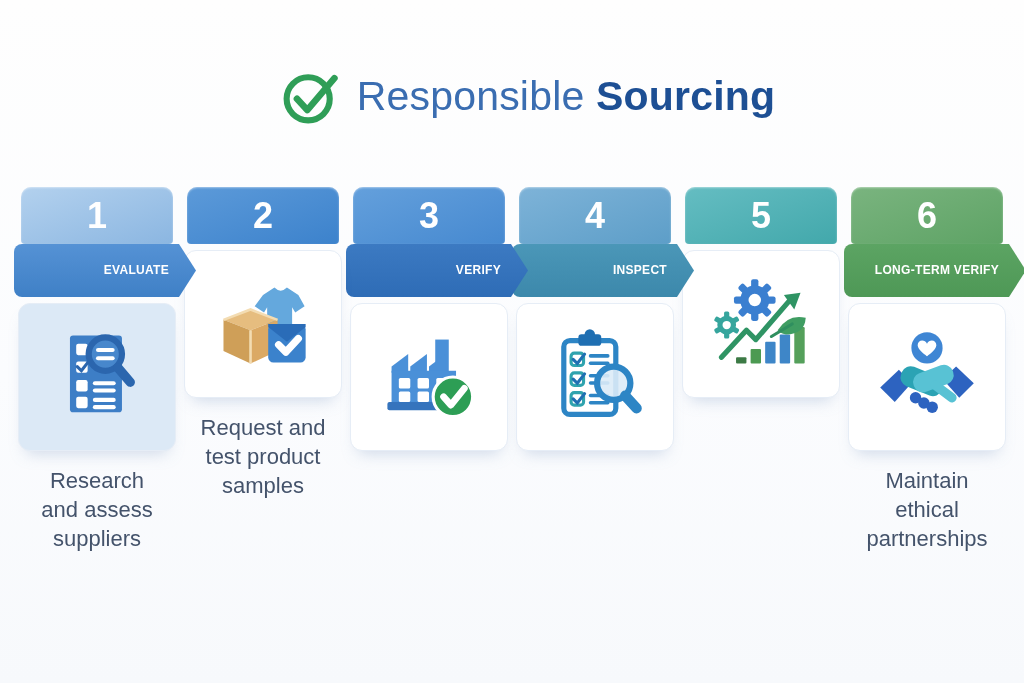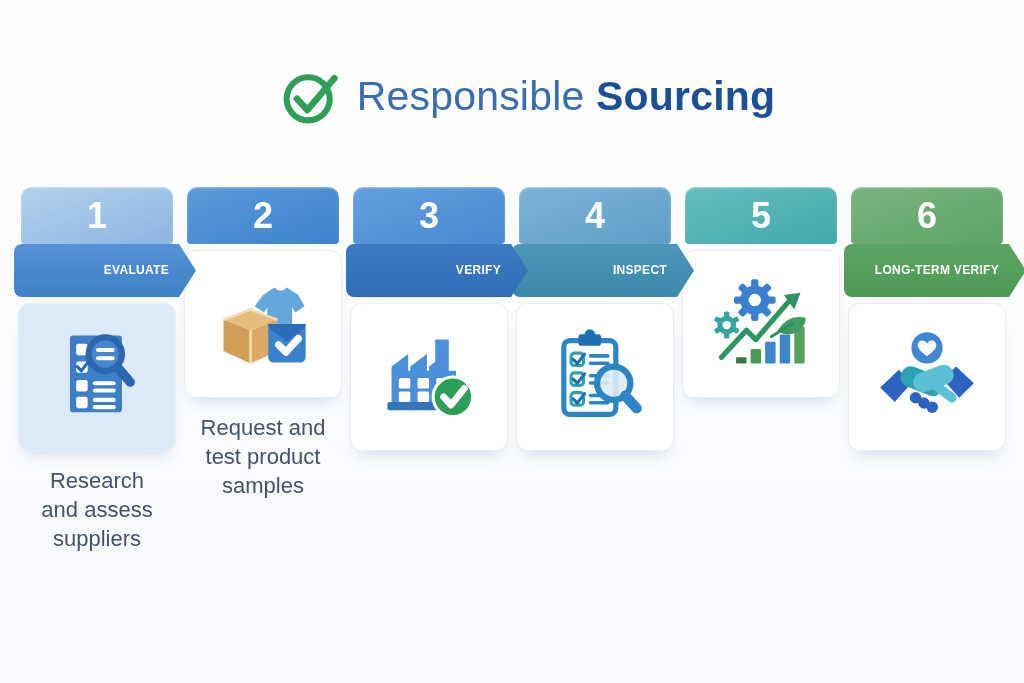--- a/index.html
+++ b/index.html
@@ -249,15 +249,16 @@
           <polygon points="95,56 78,40 65,52 81,70" fill="#2d63c0"></polygon>
           <rect x="24" y="44" width="42" height="20" rx="9" transform="rotate(22 45 54)" fill="#2ba3b4"></rect>
           <rect x="36" y="42" width="40" height="19" rx="9" transform="rotate(-20 56 51)" fill="#58c2d4"></rect>
           <circle cx="39" cy="70" r="5.5" fill="#2d63c0"></circle>
           <circle cx="47" cy="75" r="5.5" fill="#2d63c0"></circle>
           <circle cx="55" cy="79" r="5.5" fill="#2d63c0"></circle>
           <path d="M58 58 L74 70" stroke="#58c2d4" stroke-width="9" stroke-linecap="round"></path>
         </svg>
       </span>
     </div>
+    <p class="desc">Maintain ethical partnerships</p>
   </div>
 
 </div>
 
 </body></html>

